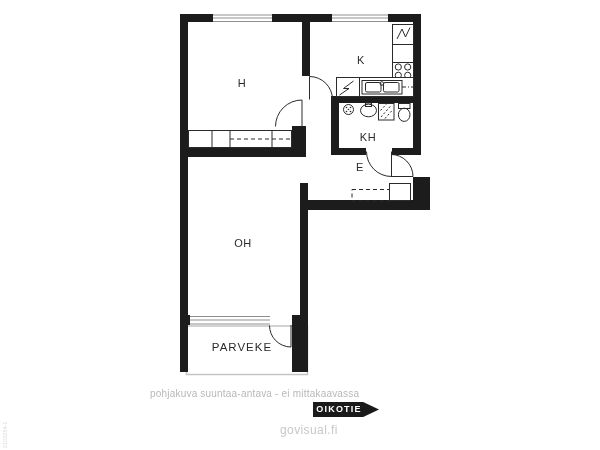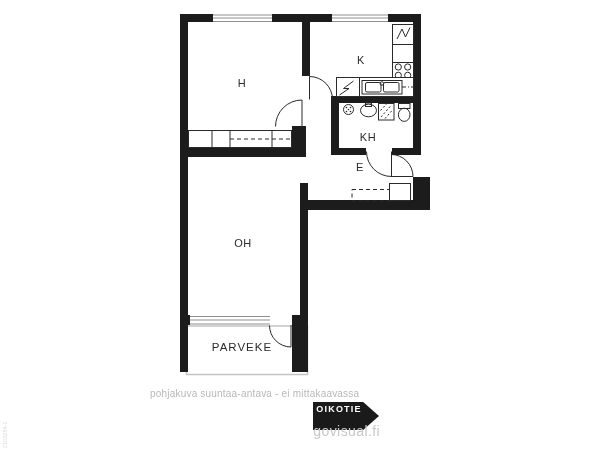--- a/index.html
+++ b/index.html
@@ -11,26 +11,26 @@
   .thin{stroke:#2a2a2a;stroke-width:1;fill:none;}
   .thinw{stroke:#2a2a2a;stroke-width:1;fill:#ffffff;}
   .winline{stroke:#8f8f8f;stroke-width:1;fill:none;}
   .lightline{stroke:#c4c4c4;stroke-width:1.5;fill:#ffffff;}
   .dash{stroke:#2a2a2a;stroke-width:1;fill:none;stroke-dasharray:4 3;}
   .dashdot{stroke:#2a2a2a;stroke-width:1;fill:none;stroke-dasharray:4 2 1 2;}
   .speck{stroke:#2a2a2a;stroke-width:1;fill:none;stroke-dasharray:2 2;}
   .dot{fill:#2a2a2a;stroke:none;}
   #caption{position:absolute;left:150px;top:388px;width:266px;text-align:left;
            font-size:10px;letter-spacing:.2px;color:#b8b8b8;}
-  #brand-badge{position:absolute;left:313px;top:402px;width:66px;height:28px;background:#1a1a1a;
+  #brand-badge{position:absolute;left:313px;top:402px;width:66px;height:15px;background:#1a1a1a;
                clip-path:polygon(0 0,76% 0,100% 50%,76% 100%,0 100%);
                color:#ffffff;font-size:9px;font-weight:bold;letter-spacing:1.2px;
                line-height:15px;text-align:center;padding-right:14px;box-sizing:border-box;}
-  #site-credit{position:absolute;left:280px;top:423px;width:100px;text-align:right;
-               font-size:14px;letter-spacing:.4px;color:#c8c8c8;}
+  #site-credit{position:absolute;left:280px;top:423px;width:100px;text-align:left;
+               font-size:12px;letter-spacing:.4px;color:#c8c8c8;}
   #watermark{position:absolute;left:2px;top:408px;height:40px;writing-mode:vertical-rl;
              transform:rotate(180deg);font-size:5px;color:#d6d6d6;letter-spacing:.3px;}
 </style>
 </head>
 <body>
 
 <div id="canvas">
 
   <svg id="plan-svg" width="600" height="450" viewBox="0 0 600 450">
 

